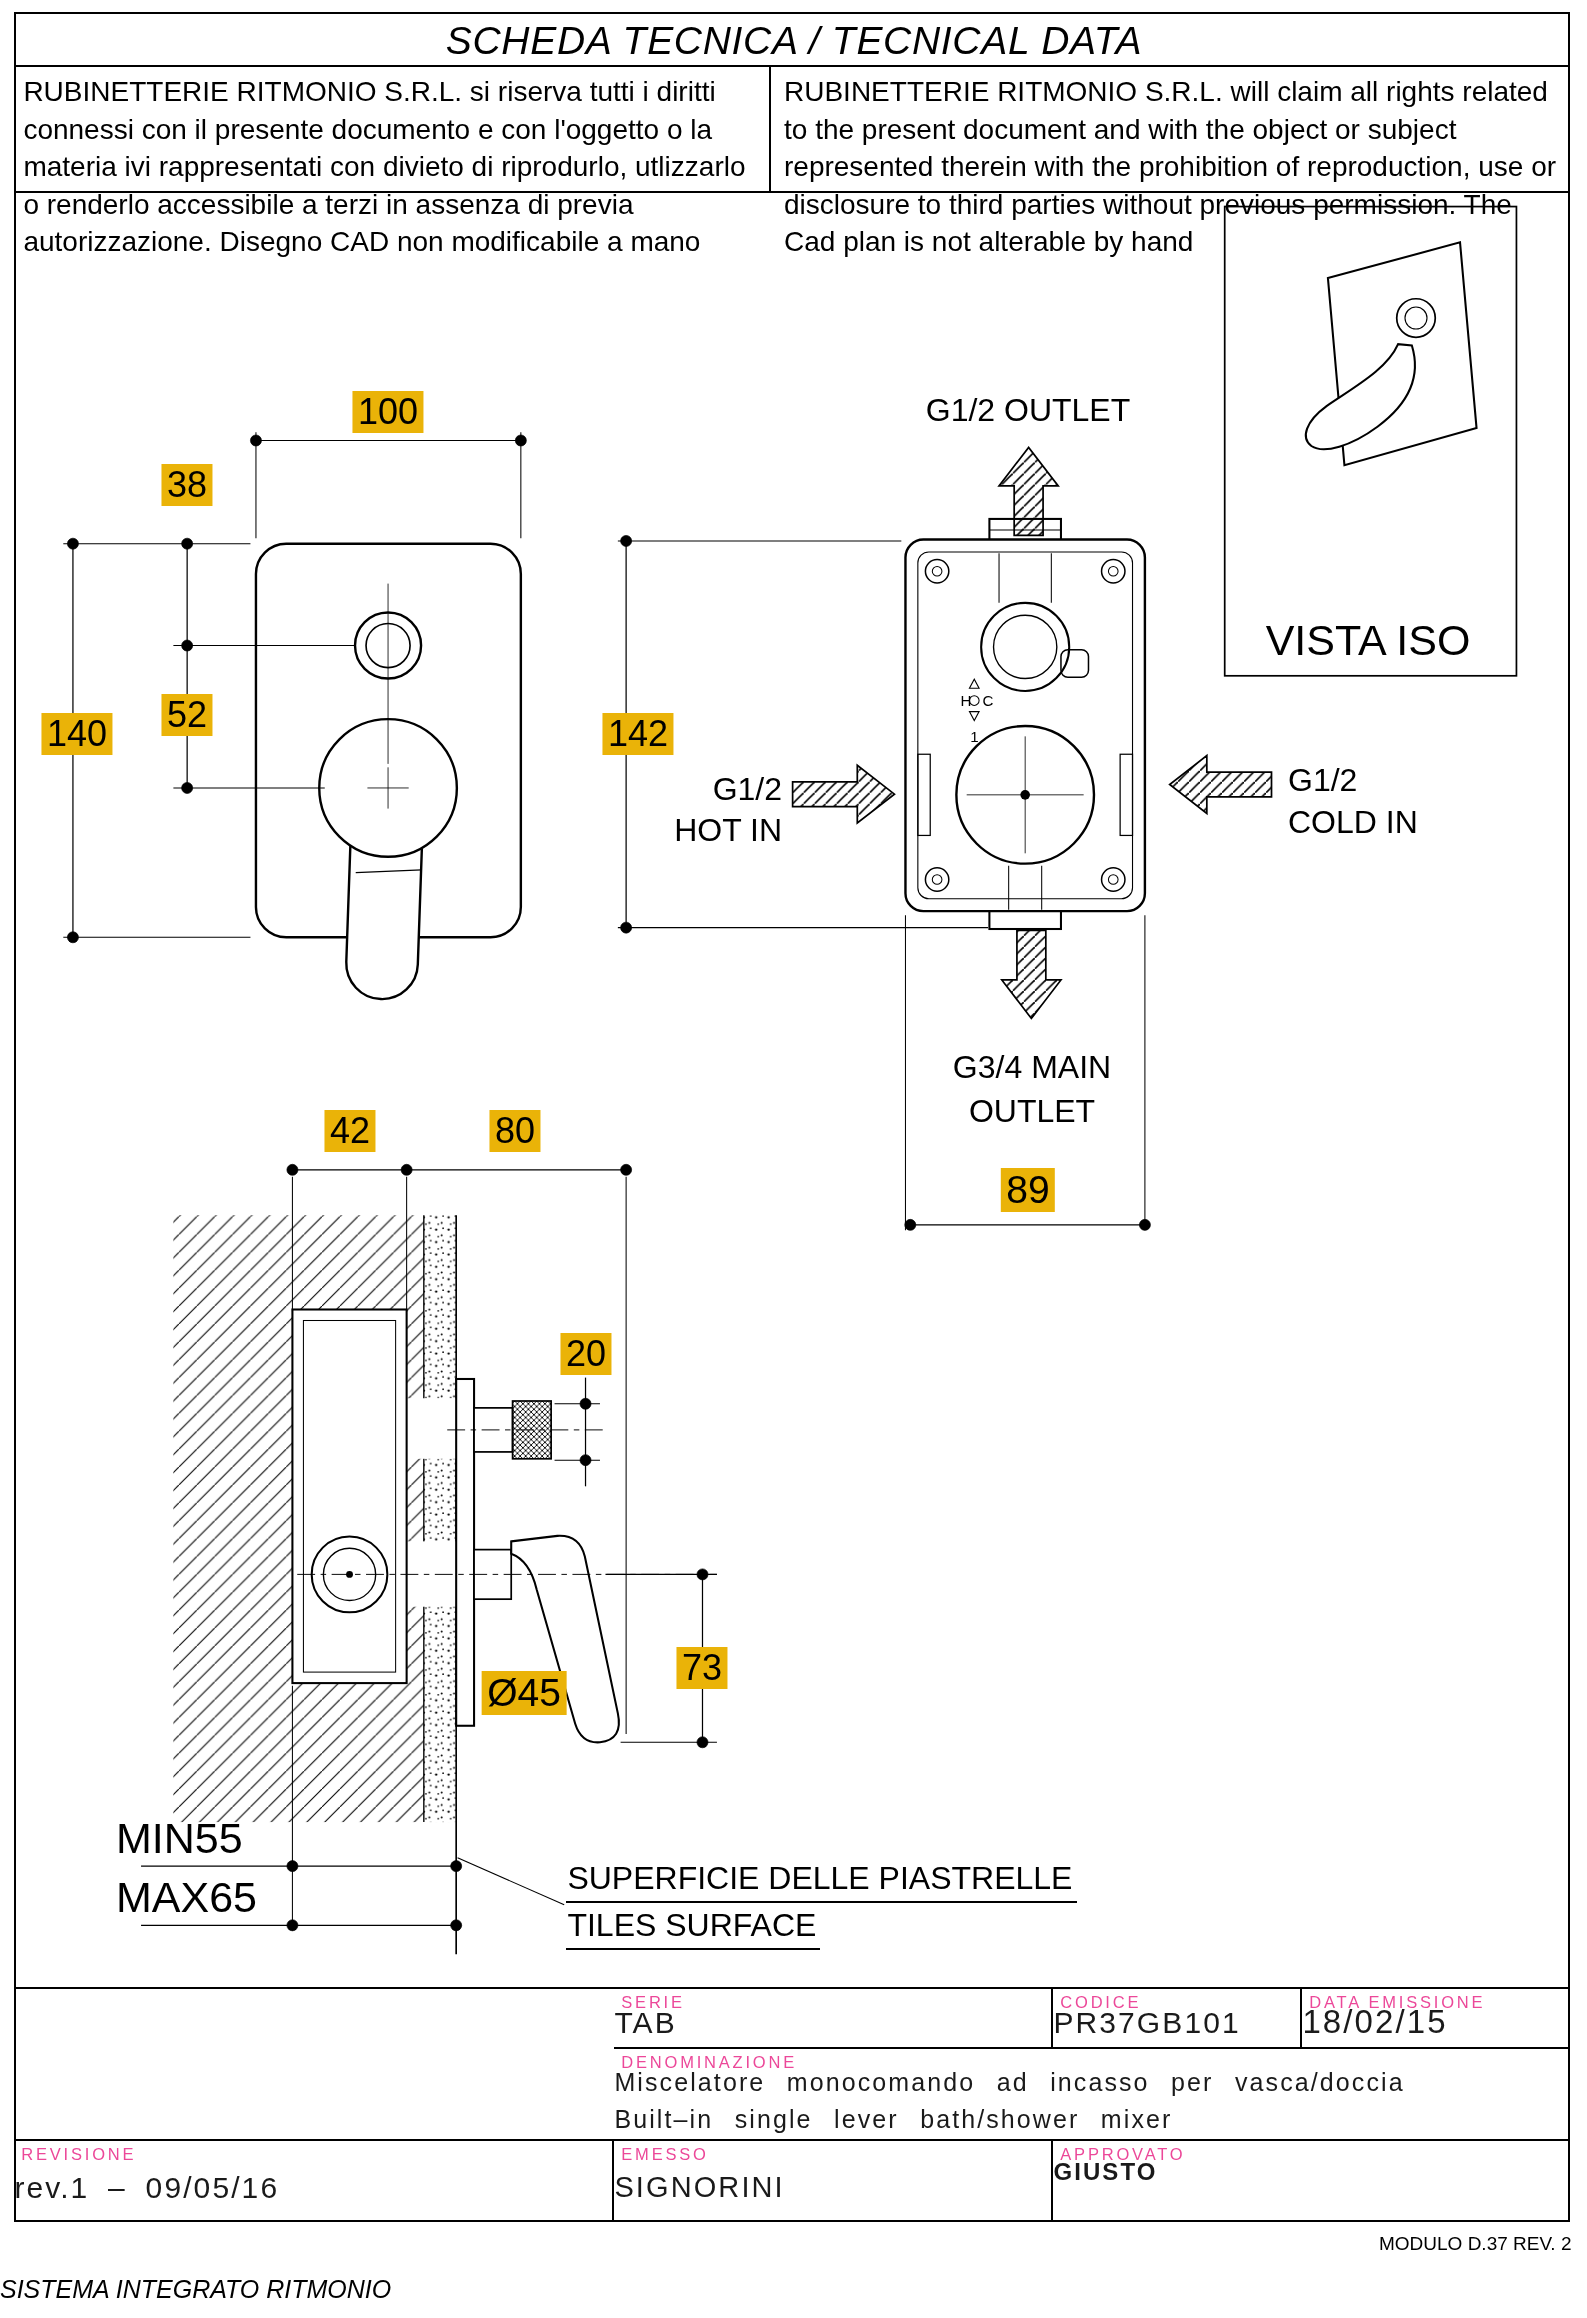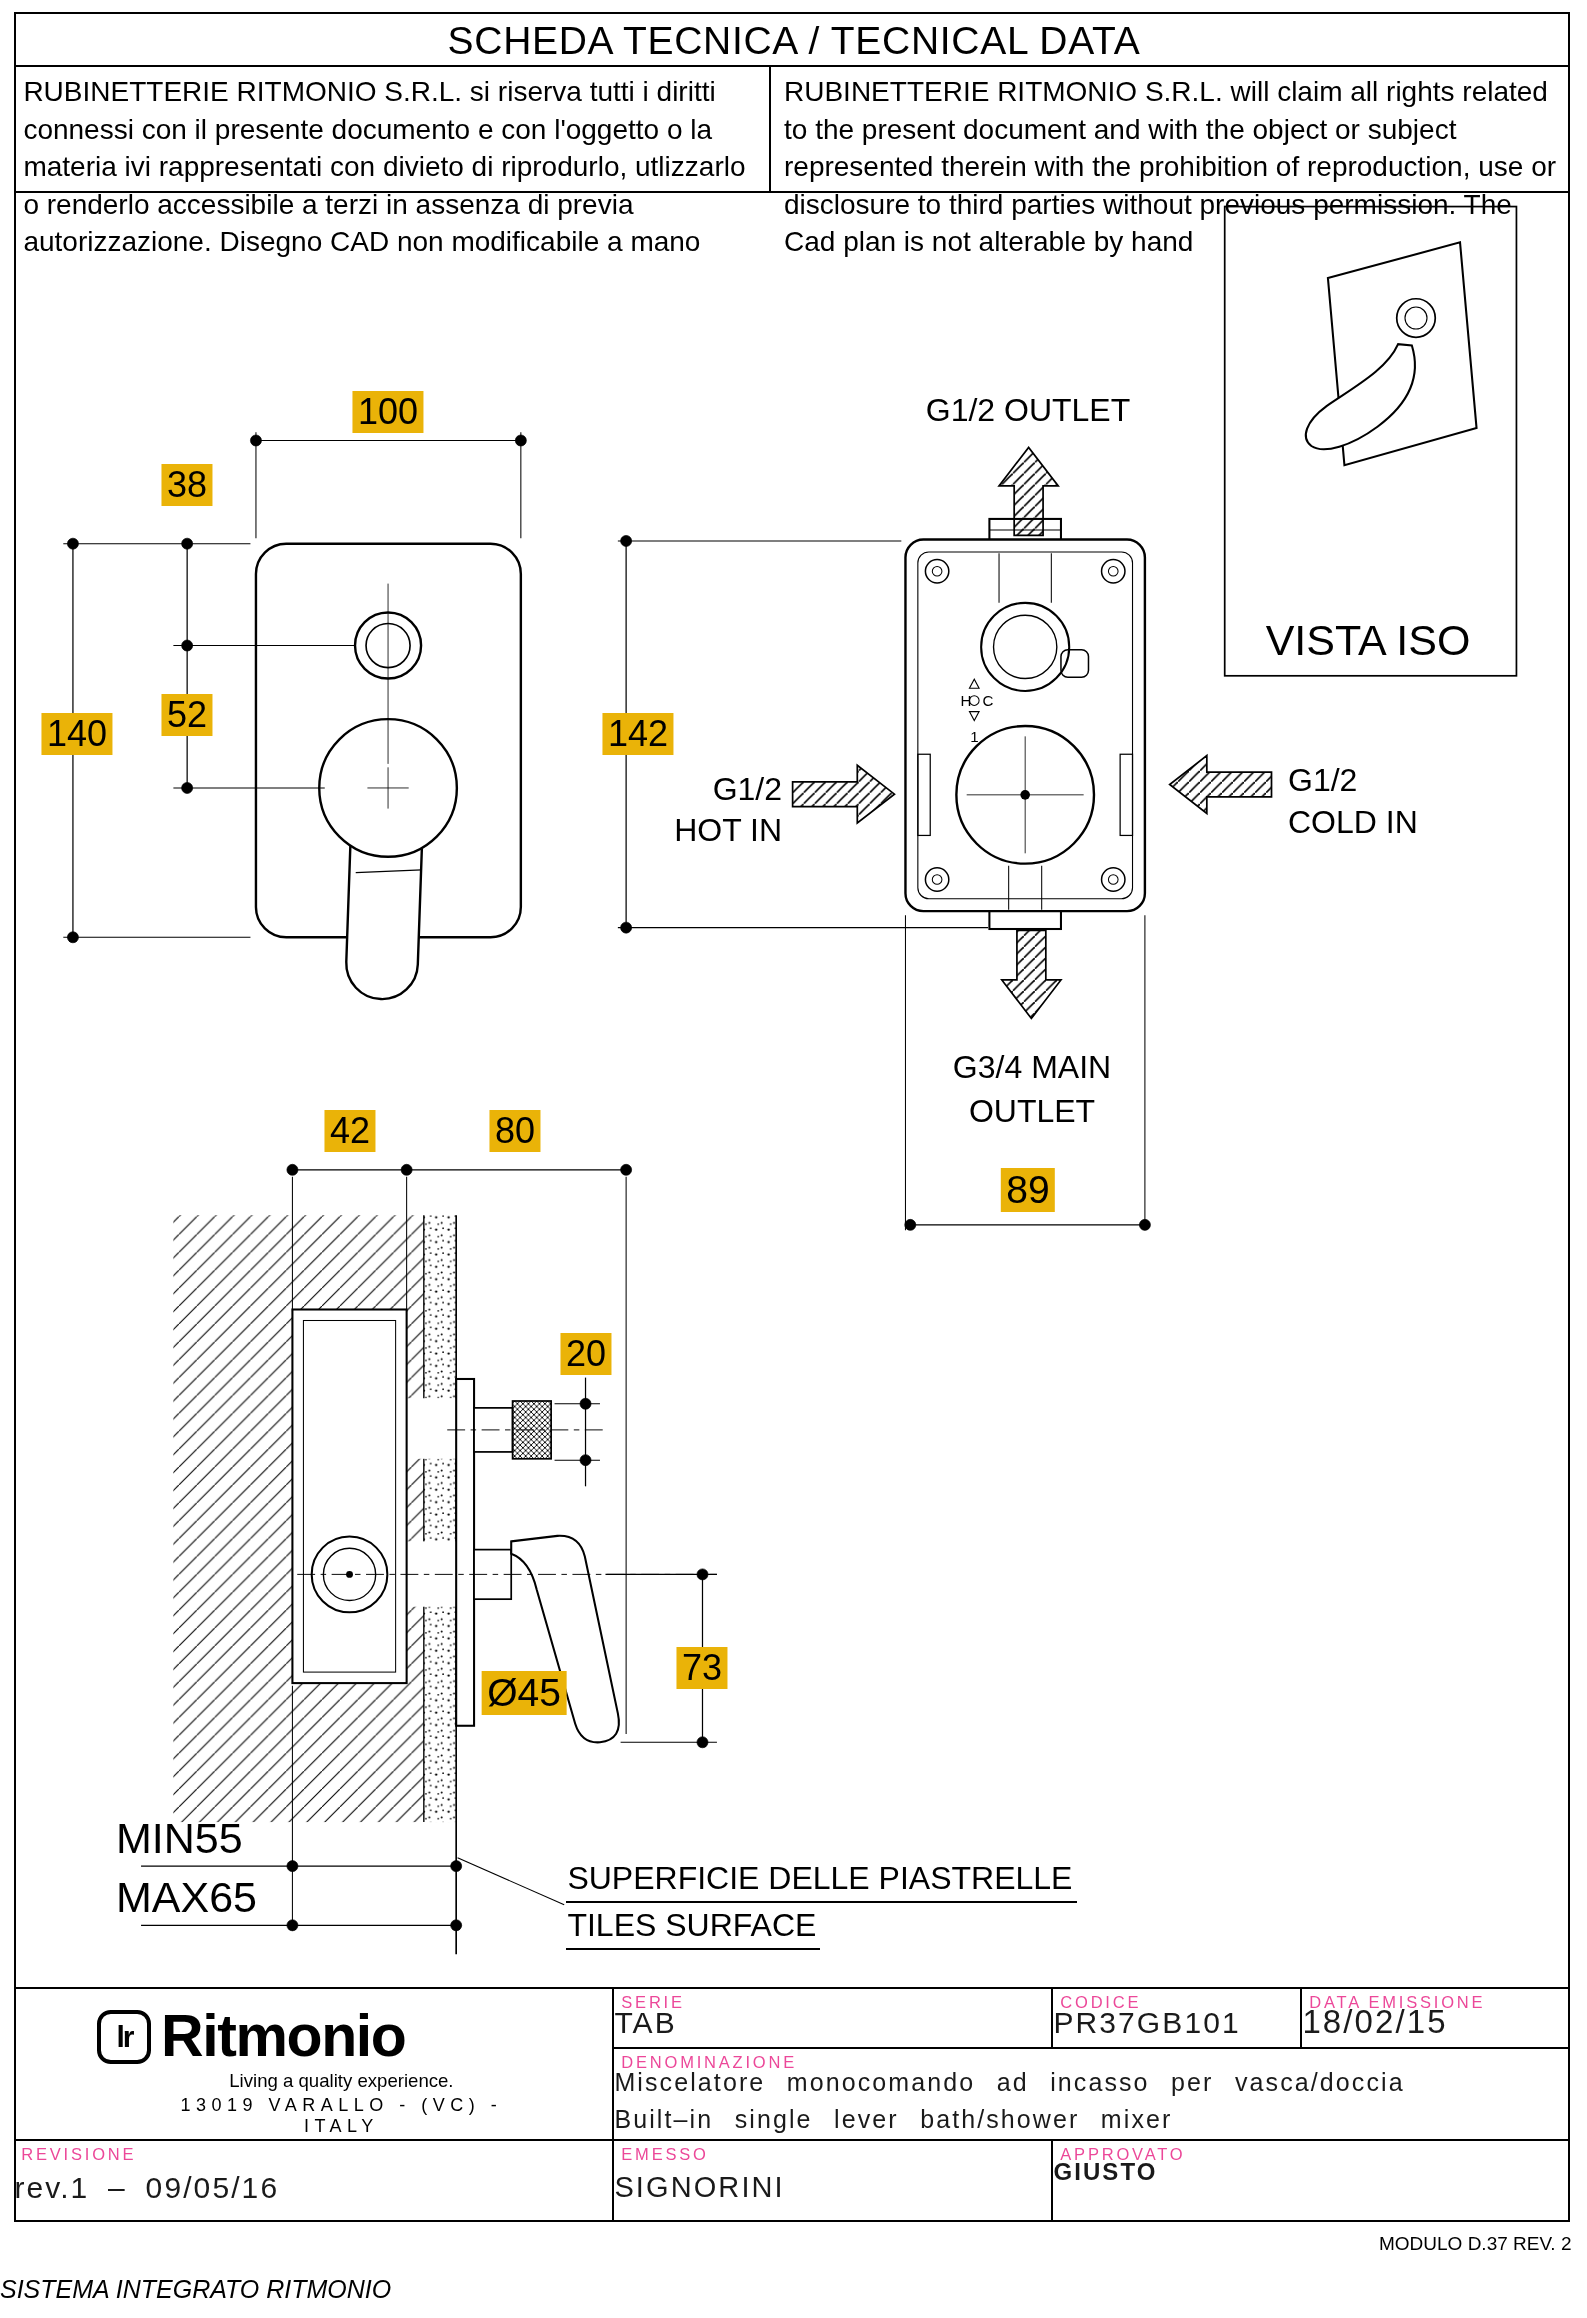--- a/index.html
+++ b/index.html
@@ -1,20 +1,20 @@
 <!DOCTYPE html>
 <html style="font-size:11px"><head>
 <meta charset="utf-8">
 <style>
   html,body{margin:0;padding:0;background:#fff;}
   body{width:1588px;height:2319px;position:relative;font-family:"Liberation Sans",sans-serif;color:#000;overflow:hidden;}
   .ln{position:absolute;background:#000;}
   
   .page-border{position:absolute;left:14.4px;top:11.7px;width:1556px;height:2210px;border:2.8px solid #000;box-sizing:border-box;}
-  .doc-title{position:absolute;left:0;top:19px;width:1588px;text-align:center;font-size:39px;letter-spacing:0.7px;}
+  .doc-title{position:absolute;left:0;top:19px;width:1588px;text-align:center;font-size:39px;letter-spacing:0.7px;font-style:italic;}
   .disc{position:absolute;top:73px;font-size:28px;line-height:1.34;}
   
   .dim{position:absolute;transform:translateX(-50%);font-size:36px;background:#eab308;padding:0 5.5px;white-space:nowrap;}
   .port{position:absolute;font-size:32px;white-space:nowrap;}
   .ctr{transform:translateX(-50%);}
   .rt{text-align:right;}
   .big{font-size:39px;}
   .huge{position:absolute;font-size:43px;white-space:nowrap;}
   .tiles{position:absolute;font-size:32px;white-space:nowrap;border-bottom:2.1px solid #000;padding:0 4.1px 4.1px 1.4px;background:#fff;}
   
@@ -225,30 +225,20 @@
 <div class="dim" style="left:515px;top:1110px;">80</div>
 <div class="dim" style="left:586px;top:1333px;">20</div>
 <div class="dim big" style="left:524px;top:1671px;">Ø45</div>
 <div class="dim" style="left:702px;top:1647px;">73</div>
 <div class="huge" style="left:116px;top:1814px;">MIN55</div>
 <div class="huge" style="left:116px;top:1873px;">MAX65</div>
 <div class="tiles" style="left:566px;top:1860px;">SUPERFICIE DELLE PIASTRELLE</div>
 <div class="tiles" style="left:566px;top:1907px;">TILES SURFACE</div>
 
 <div class="tblock">
-  <div class="cell" style="left:0;top:0;width:600px;height:150px;border-right:2.1px solid #000;">
-    <div class="logo-row">
-      <div class="logo-mark">
-          <span>lr</span>
-        </div>
-      <div class="logo-text">Ritmonio</div>
-    </div>
-    <div class="logo-sub" style="top:81px;font-size:18.6px;">Living a quality experience.</div>
-    <div class="logo-sub" style="top:106px;font-size:18px;letter-spacing:5.5px;">13019 VARALLO - (VC) - ITALY</div>
-  </div>
   <div class="cell" style="left:600px;top:0;width:439px;height:58px;border-right:2.1px solid #000;">
     <div class="flabel">SERIE</div>
     <div class="fvalue" style="top:16.5px;font-size:30px;">TAB</div>
   </div>
   <div class="cell" style="left:1039px;top:0;width:249px;height:58px;border-right:2.1px solid #000;">
     <div class="flabel">CODICE</div>
     <div class="fvalue" style="top:16.5px;font-size:30px;">PR37GB101</div>
   </div>
   <div class="cell" style="left:1288px;top:0;width:268px;height:58px;">
     <div class="flabel">DATA EMISSIONE</div>

